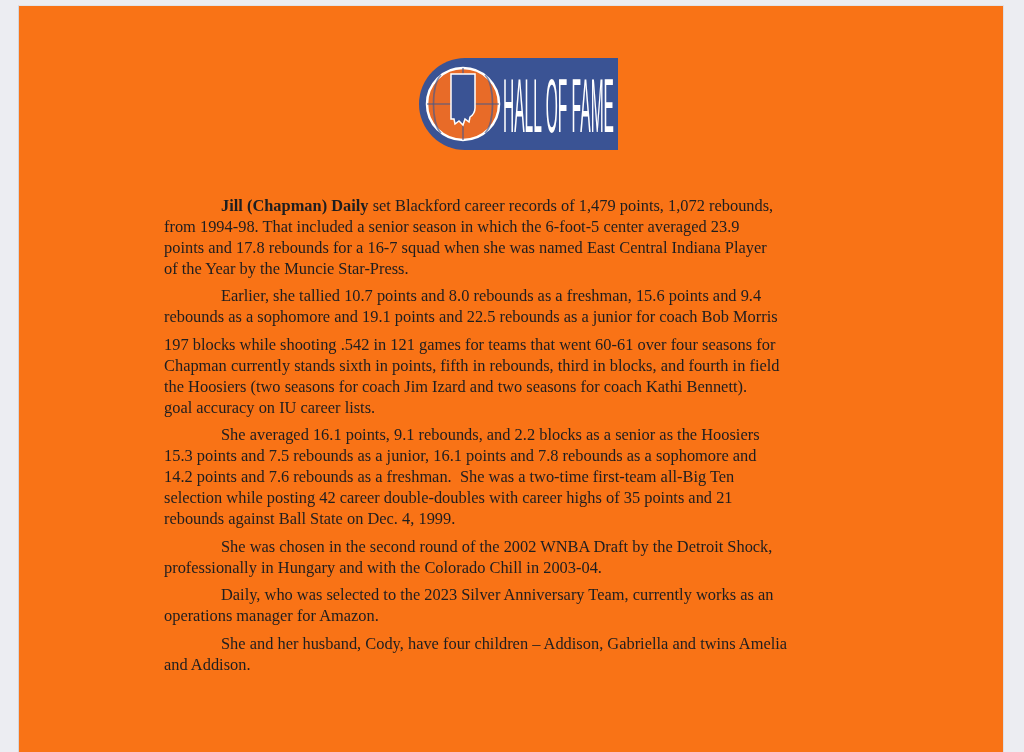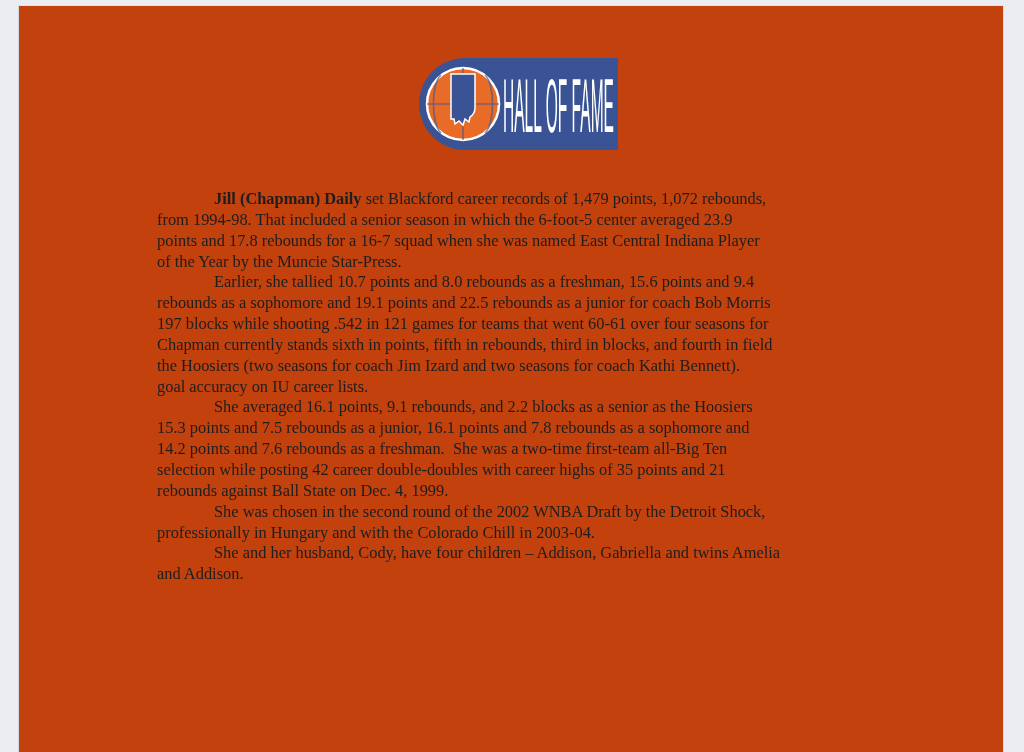--- a/index.html
+++ b/index.html
@@ -10,21 +10,21 @@
     overflow: hidden;
     background: #ecedf2;
     font-family: "Liberation Serif", serif;
   }
   .page {
     position: absolute;
     left: 18px;
     top: 5px;
     width: 986px;
     height: 747px;
-    background: #c2410c;
+    background: #f97316;
     border-left: 1px solid #d5d6db;
     border-right: 1px solid #dddee3;
     border-top: 1px solid #e2e3e8;
     box-sizing: border-box;
   }
   .logo {
     position: absolute;
     left: 400px;
     top: 52px;
     width: 200px;
@@ -32,21 +32,21 @@
   }
   .doc {
     position: absolute;
     left: 138px;
     top: 183px;
     width: 712px;
     color: #1e1e20;
     font-size: 16.4px;
     line-height: 20.85px;
   }
-  .para { margin: 0; }
+  .para { margin: 7px; }
   .line { white-space: pre; }
   .line.first { padding-left: 57px; }
   .line b { font-weight: 700; }
 </style>
 </head>
 <body>
 
 <div class="page">
 
   <div class="logo">
@@ -94,18 +94,22 @@
         <div class="line">15.3 points and 7.5 rebounds as a junior, 16.1 points and 7.8 rebounds as a sophomore and</div>
         <div class="line">14.2 points and 7.6 rebounds as a freshman.  She was a two-time first-team all-Big Ten</div>
         <div class="line">selection while posting 42 career double-doubles with career highs of 35 points and 21</div>
         <div class="line">rebounds against Ball State on Dec. 4, 1999.</div>
       </div>
       <div class="para">
         <div class="line first">She was chosen in the second round of the 2002 WNBA Draft by the Detroit Shock,</div>
         <div class="line">professionally in Hungary and with the Colorado Chill in 2003-04.</div>
       </div>
       <div class="para">
+        <div class="line first">Daily, who was selected to the 2023 Silver Anniversary Team, currently works as an</div>
+        <div class="line">operations manager for Amazon.</div>
+      </div>
+      <div class="para">
         <div class="line first">She and her husband, Cody, have four children – Addison, Gabriella and twins Amelia</div>
         <div class="line">and Addison.</div>
       </div>
     </div>
 
 </div>
 
 </body></html>

